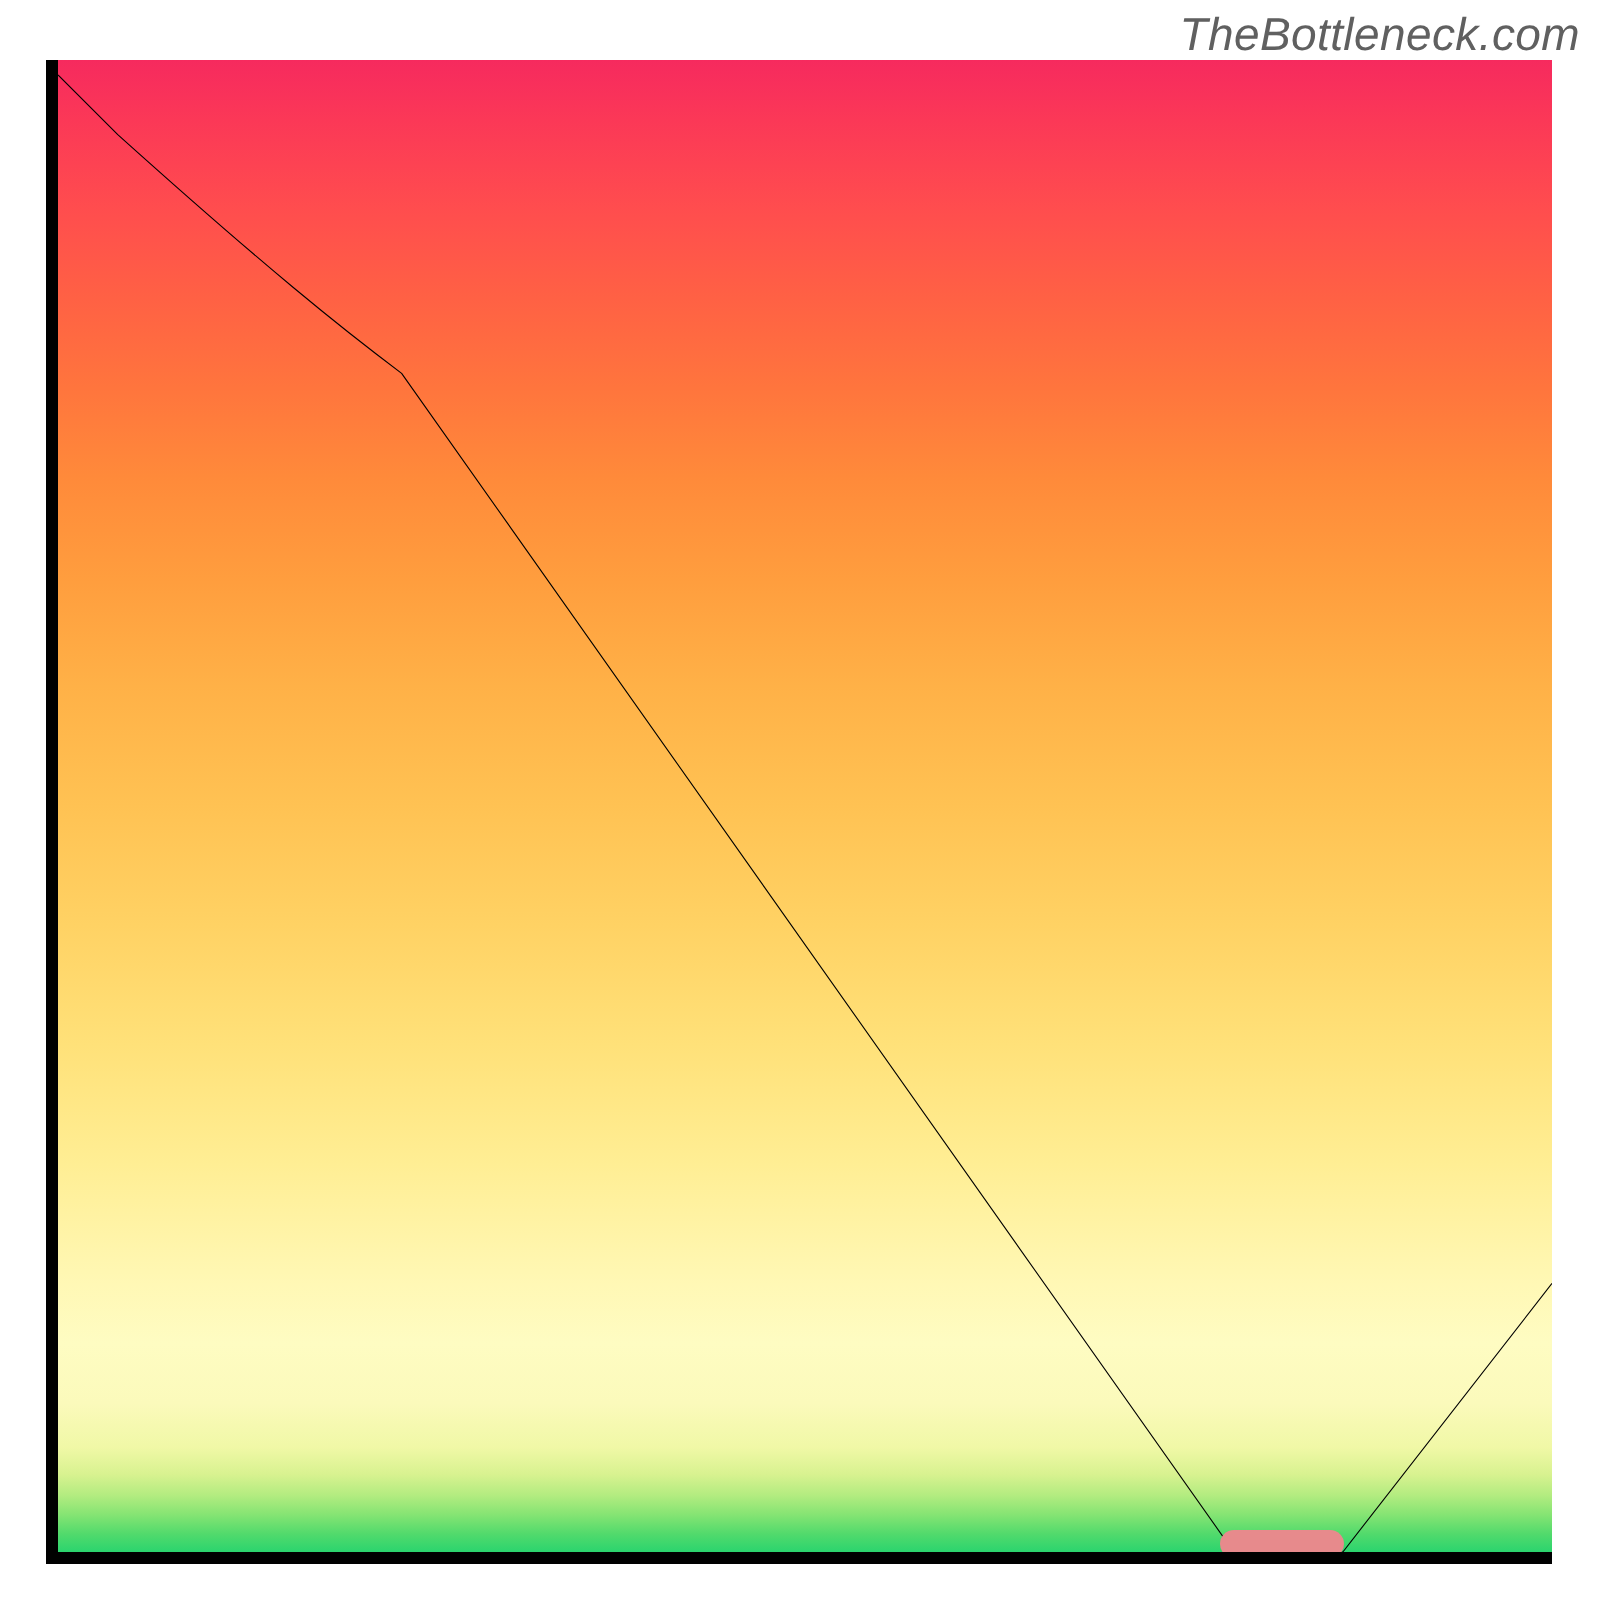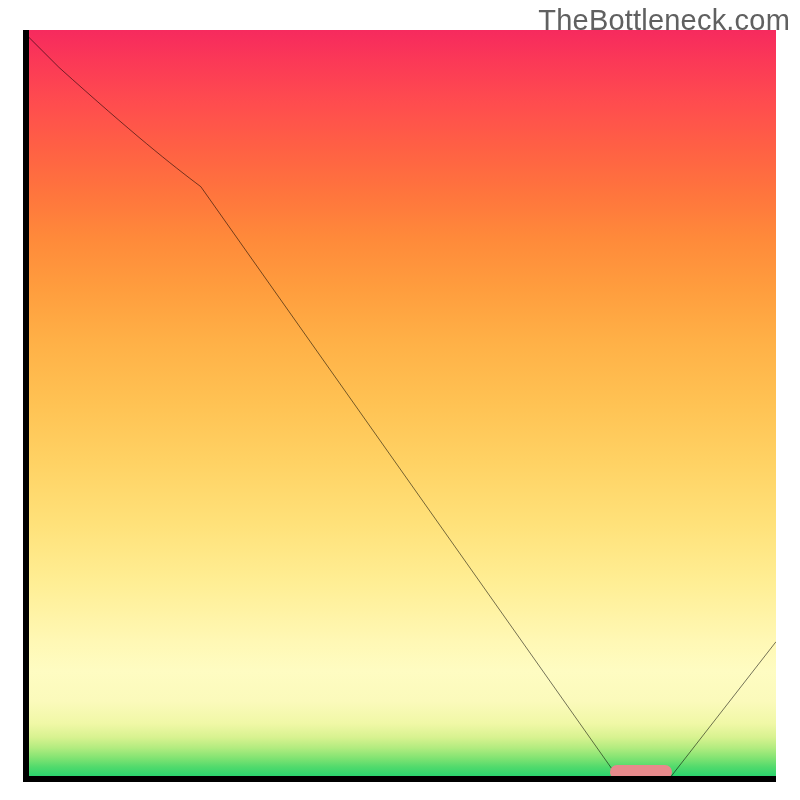--- a/index.html
+++ b/index.html
@@ -12,24 +12,25 @@
   }
   .container {
     position: relative;
     width: 800px;
     height: 800px;
   }
   .watermark {
     position: absolute;
     top: 4px;
     right: 10px;
-    font-size: 29px;
+    font-size: 23px;
     font-weight: 500;
     color: #606060;
     letter-spacing: 0.2px;
+    font-style: italic;
   }
   .plot-frame {
     position: absolute;
     left: 23px;
     top: 30px;
     width: 753px;
     height: 752px;
     border-left: 6px solid #000;
     border-bottom: 6px solid #000;
     box-sizing: border-box;

